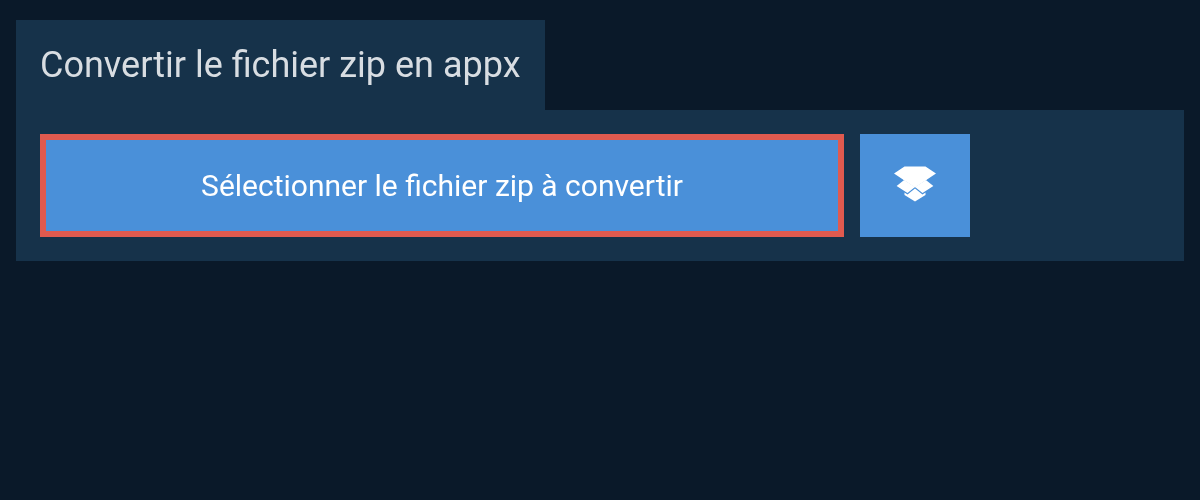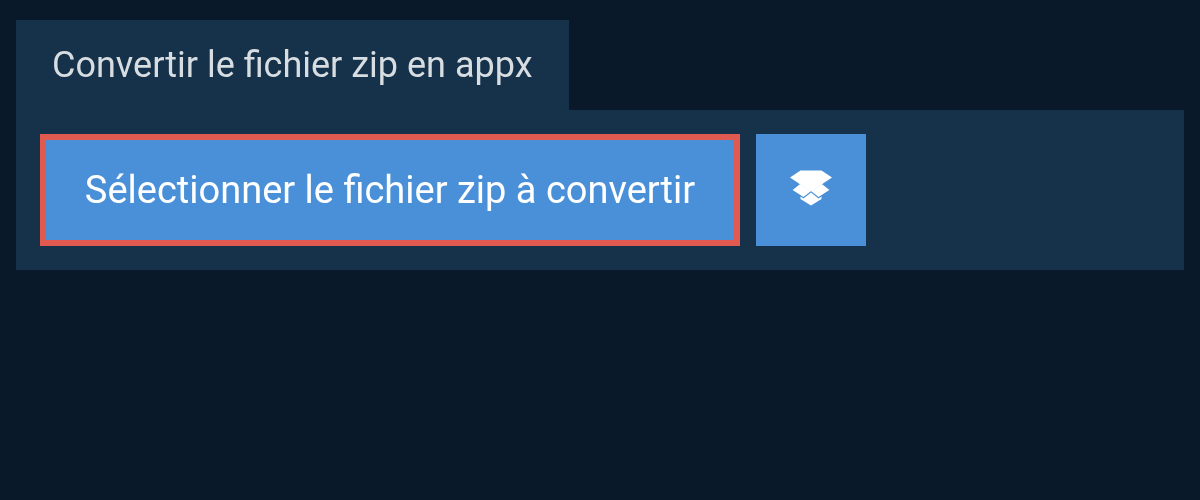--- a/index.html
+++ b/index.html
@@ -6,44 +6,44 @@
     body {
       width: 1200px;
       height: 500px;
       background: #0a1929;
       font-family: -apple-system, BlinkMacSystemFont, "Segoe UI", Roboto, Helvetica, Arial, sans-serif;
       overflow: hidden;
     }
     .tab-header {
       display: inline-block;
       background: #16324a;
-      padding: 24px 36px;
+      padding: 24px 24px;
       margin-left: 16px;
       margin-top: 20px;
     }
     .tab-header h1 {
       color: #d8dde2;
       font-size: 36px;
       font-weight: 400;
     }
     .panel {
       background: #16324a;
       margin: 0 16px;
       padding: 24px;
       display: flex;
       gap: 16px;
       align-items: stretch;
     }
     .select-button {
       flex: 0 0 auto;
-      width: 700px;
+      width: 804px;
       background: #4a90d9;
       border: 6px solid #e05a4f;
       color: #ffffff;
-      font-size: 38px;
+      font-size: 30px;
       font-weight: 400;
       padding: 28px 20px;
       text-align: center;
       cursor: pointer;
       display: flex;
       align-items: center;
       justify-content: center;
     }
     .dropbox-button {
       flex: 0 0 auto;

